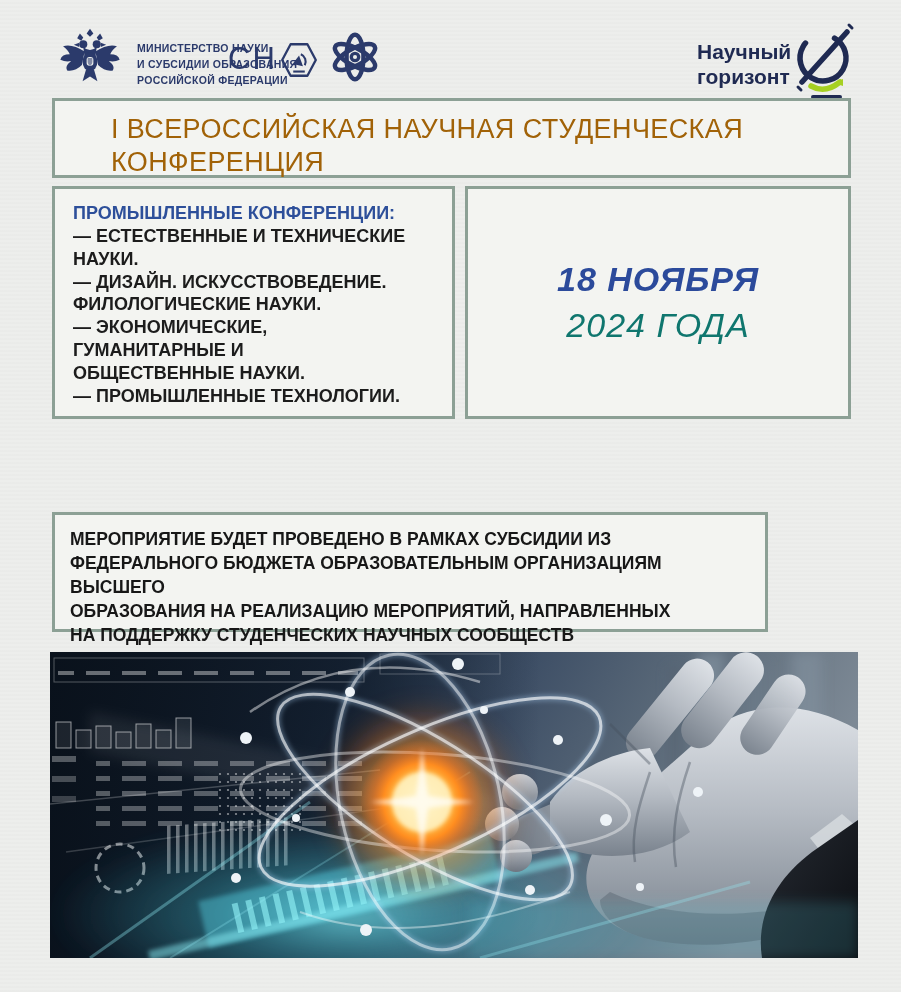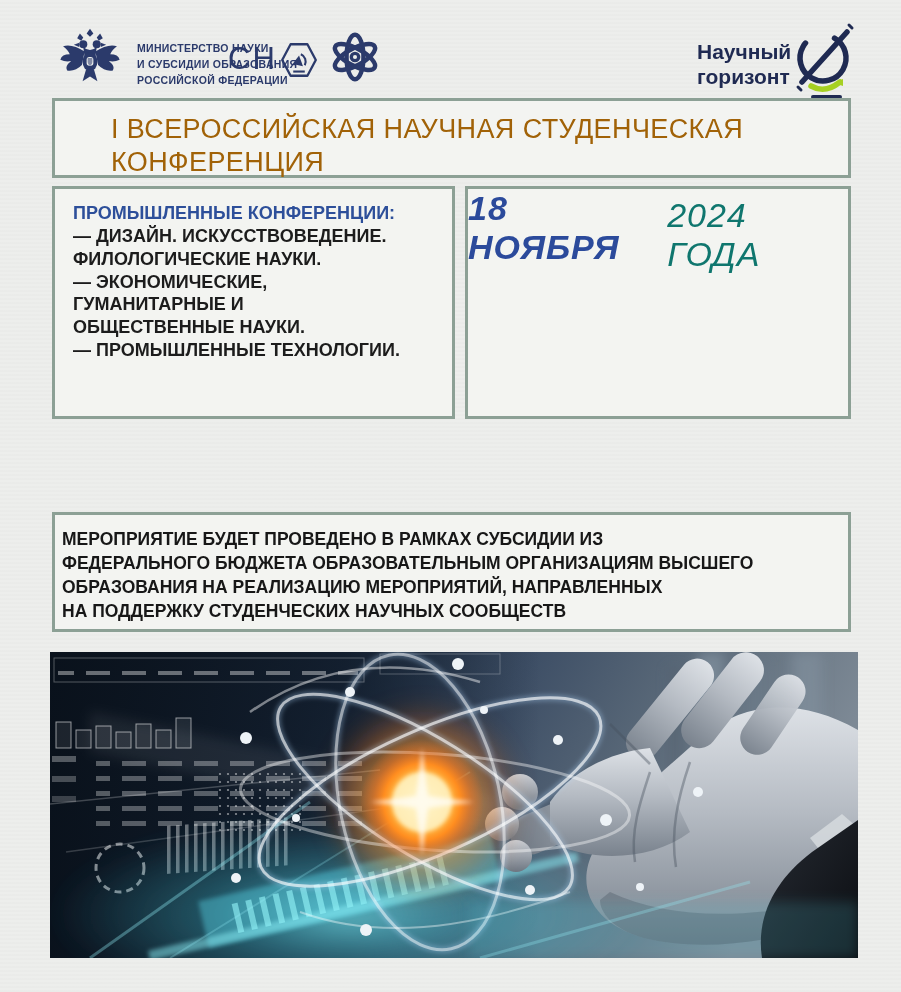--- a/index.html
+++ b/index.html
@@ -23,30 +23,30 @@
 
   
   .box{position:absolute;border:3px solid #8ca095;background:#f3f4f1;box-sizing:border-box;}
   .title-box{left:52px;top:98px;width:799px;height:80px;padding:12px 19px;}
   .title-box .t{font-size:27px;color:#a16207;line-height:1.23;letter-spacing:.4px;white-space:pre-line;margin-left:37px;}
 
   .dir-box{left:52px;top:186px;width:403px;height:233px;padding:13px 18px;}
   .dir-head{font-size:18px;font-weight:bold;color:#2d4f9a;line-height:1.27;}
   .dir-item{font-size:18px;font-weight:bold;color:#1c1c1c;line-height:1.27;white-space:pre-line;}
 
-  .date-box{left:465px;top:186px;width:386px;height:233px;display:flex;flex-direction:row;
-    align-items:flex-start;justify-content:center;}
+  .date-box{left:465px;top:186px;width:386px;height:233px;display:flex;flex-direction:column;
+    align-items:center;justify-content:center;}
   .date-day{font-size:34px;font-weight:bold;font-style:italic;color:#2b4a9b;letter-spacing:1px;}
   .date-year{font-size:34px;font-weight:normal;font-style:italic;color:#0f766e;letter-spacing:1px;margin-top:7px;}
 
   .theme-box{left:52px;top:433px;width:799px;height:66px;padding:7px 18px;}
   .theme-box .t{font-size:23px;font-weight:bold;color:#0d0d0d;line-height:1.16;
     letter-spacing:.3px;white-space:pre-line;}
 
-  .sub-box{left:52px;top:512px;width:799px;height:120px;padding:13px 7px;}
+  .sub-box{left:52px;top:512px;width:716px;height:120px;padding:13px 15px;}
   .sub-box .t{font-size:17.5px;font-weight:bold;color:#171717;line-height:1.37;white-space:pre-line;}
 
   
   .photo{position:absolute;left:50px;top:652px;width:808px;height:306px;overflow:hidden;
     background:#1a2430;}
   .photo svg{display:block;}
 </style>
 </head>
 <body>
 
@@ -116,20 +116,22 @@
     </svg>
   </div>
 
   <div class="box title-box">
     <div class="t">I ВСЕРОССИЙСКАЯ НАУЧНАЯ СТУДЕНЧЕСКАЯ
 КОНФЕРЕНЦИЯ</div>
   </div>
 
   <div class="box dir-box">
     <div class="dir-head">ПРОМЫШЛЕННЫЕ КОНФЕРЕНЦИИ:</div>
+    <div class="dir-item">— ЕСТЕСТВЕННЫЕ И ТЕХНИЧЕСКИЕ
+НАУКИ.</div>
     <div class="dir-item">— ДИЗАЙН. ИСКУССТВОВЕДЕНИЕ.
 ФИЛОЛОГИЧЕСКИЕ НАУКИ.</div>
     <div class="dir-item">— ЭКОНОМИЧЕСКИЕ,
 ГУМАНИТАРНЫЕ И
 ОБЩЕСТВЕННЫЕ НАУКИ.</div>
     <div class="dir-item">— ПРОМЫШЛЕННЫЕ ТЕХНОЛОГИИ.</div>
   </div>
 
   <div class="box date-box">
     <div class="date-day">18 НОЯБРЯ</div>

